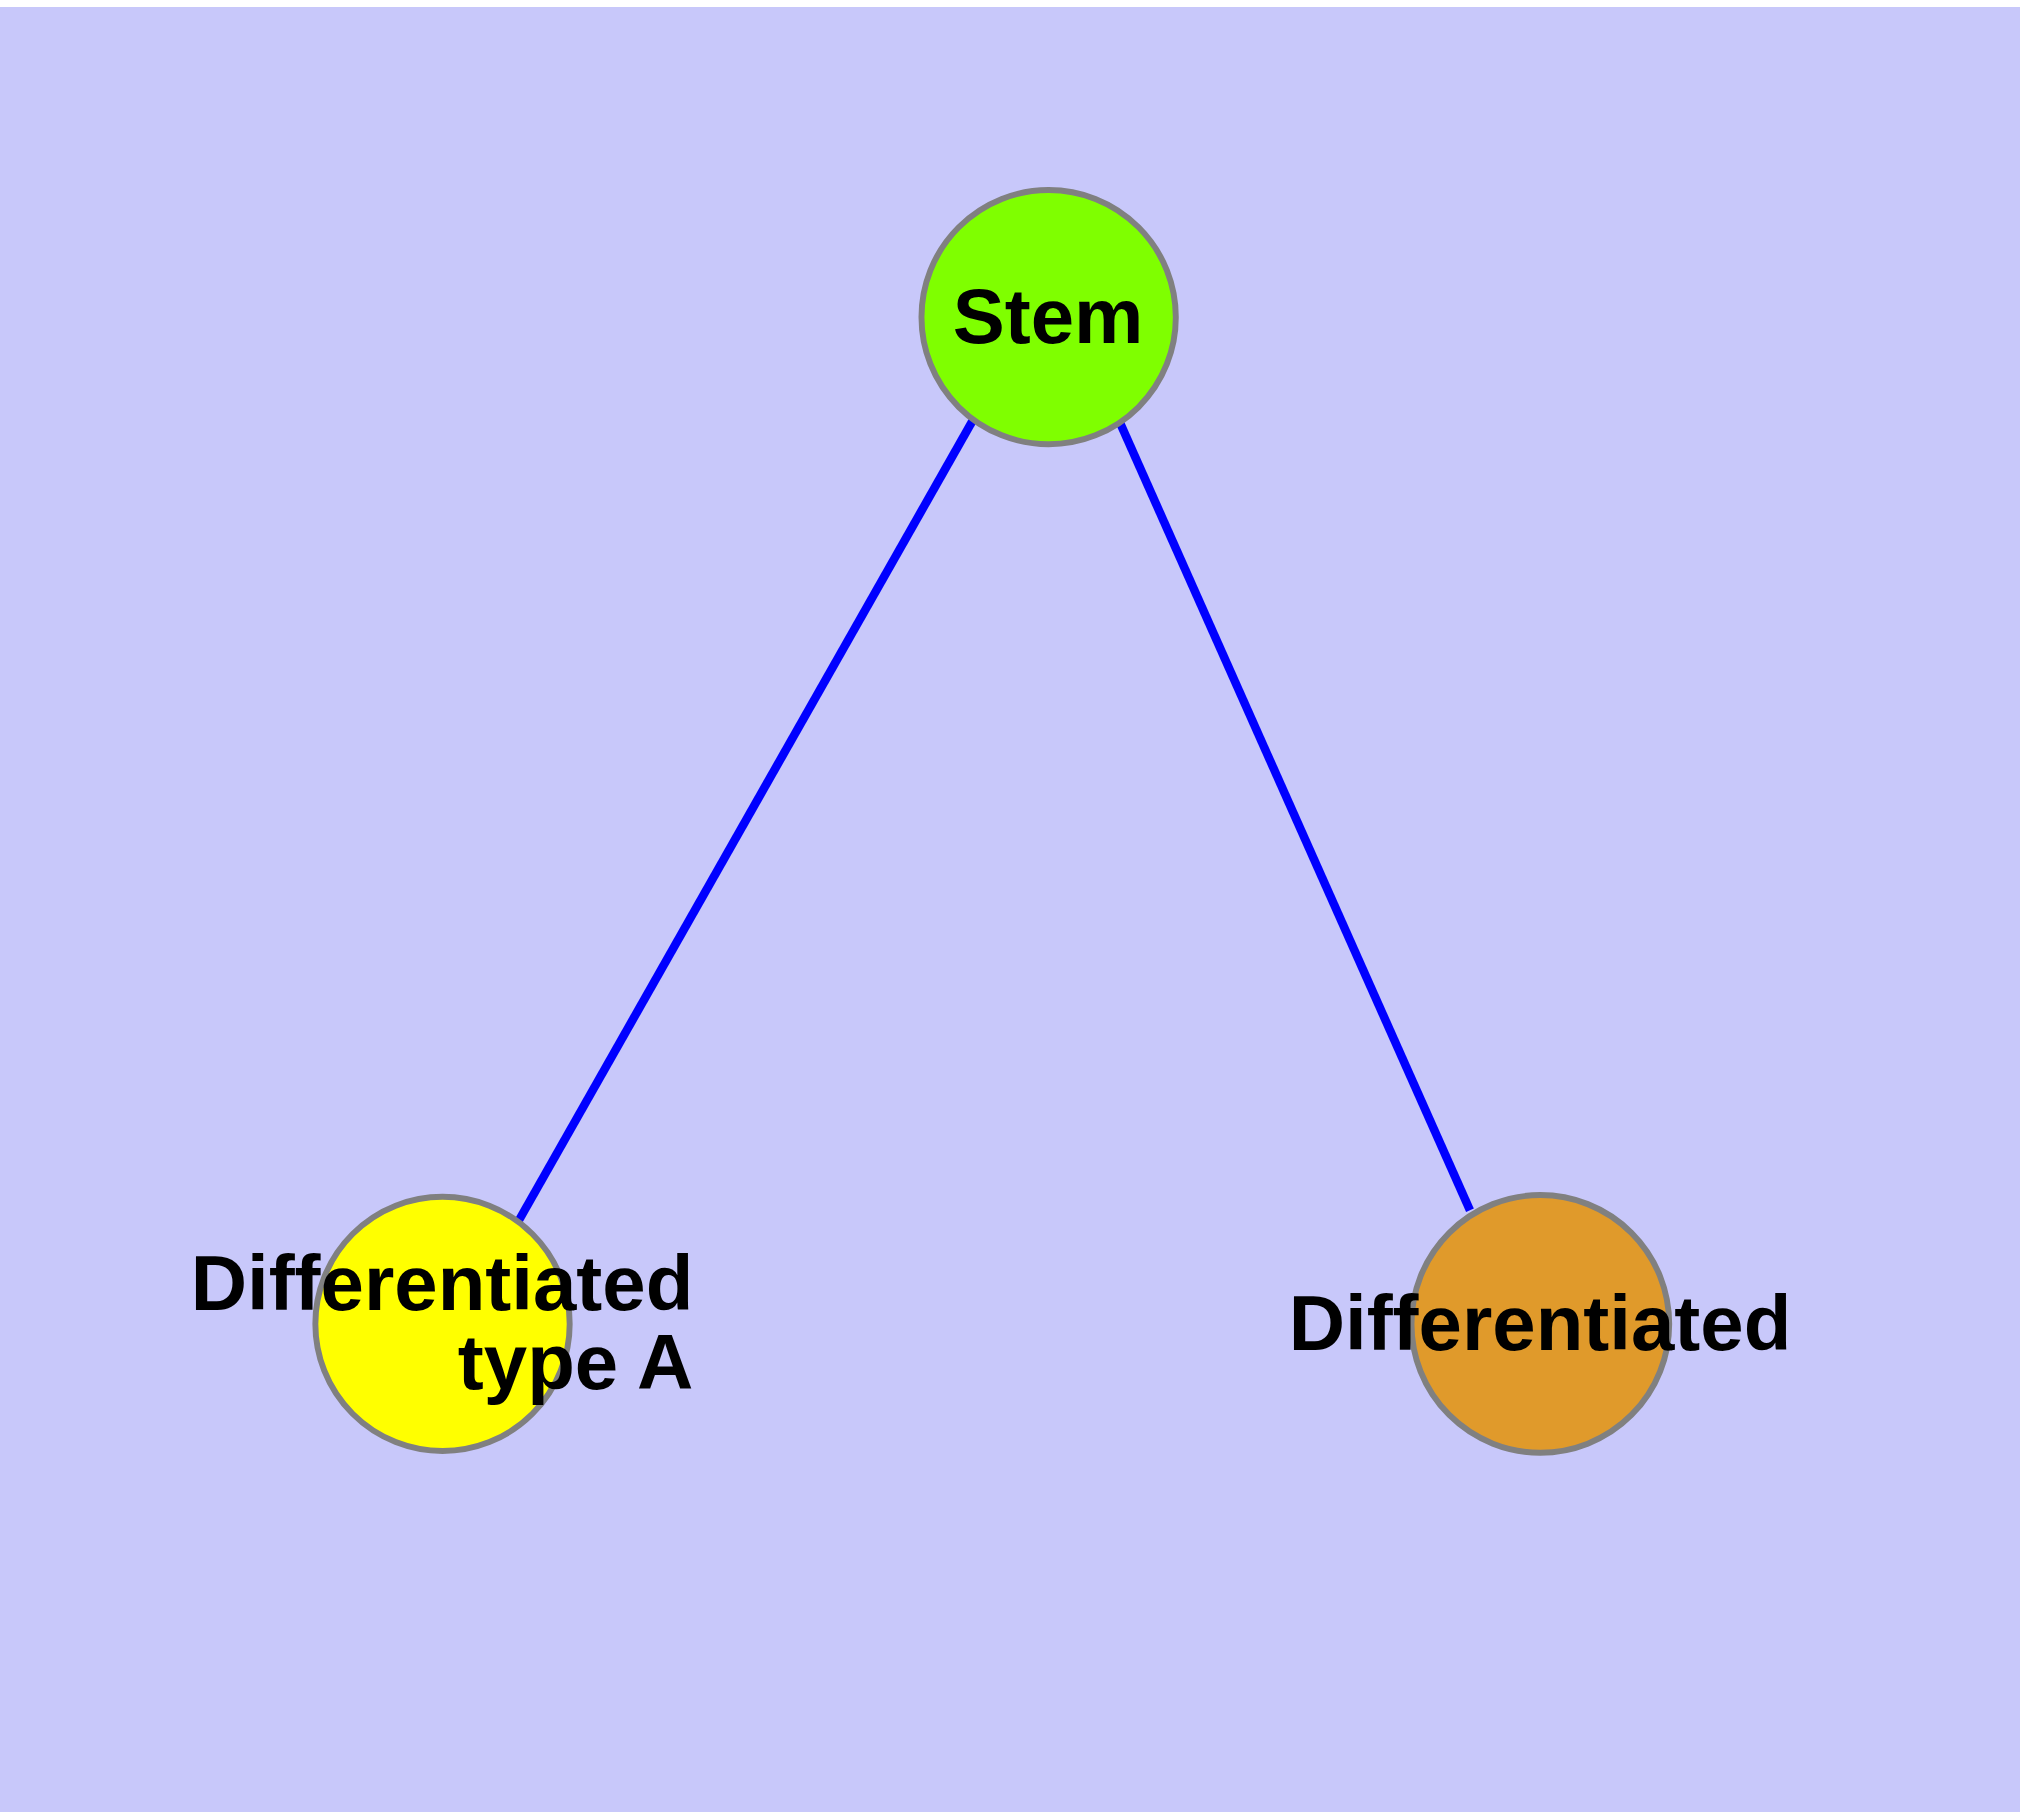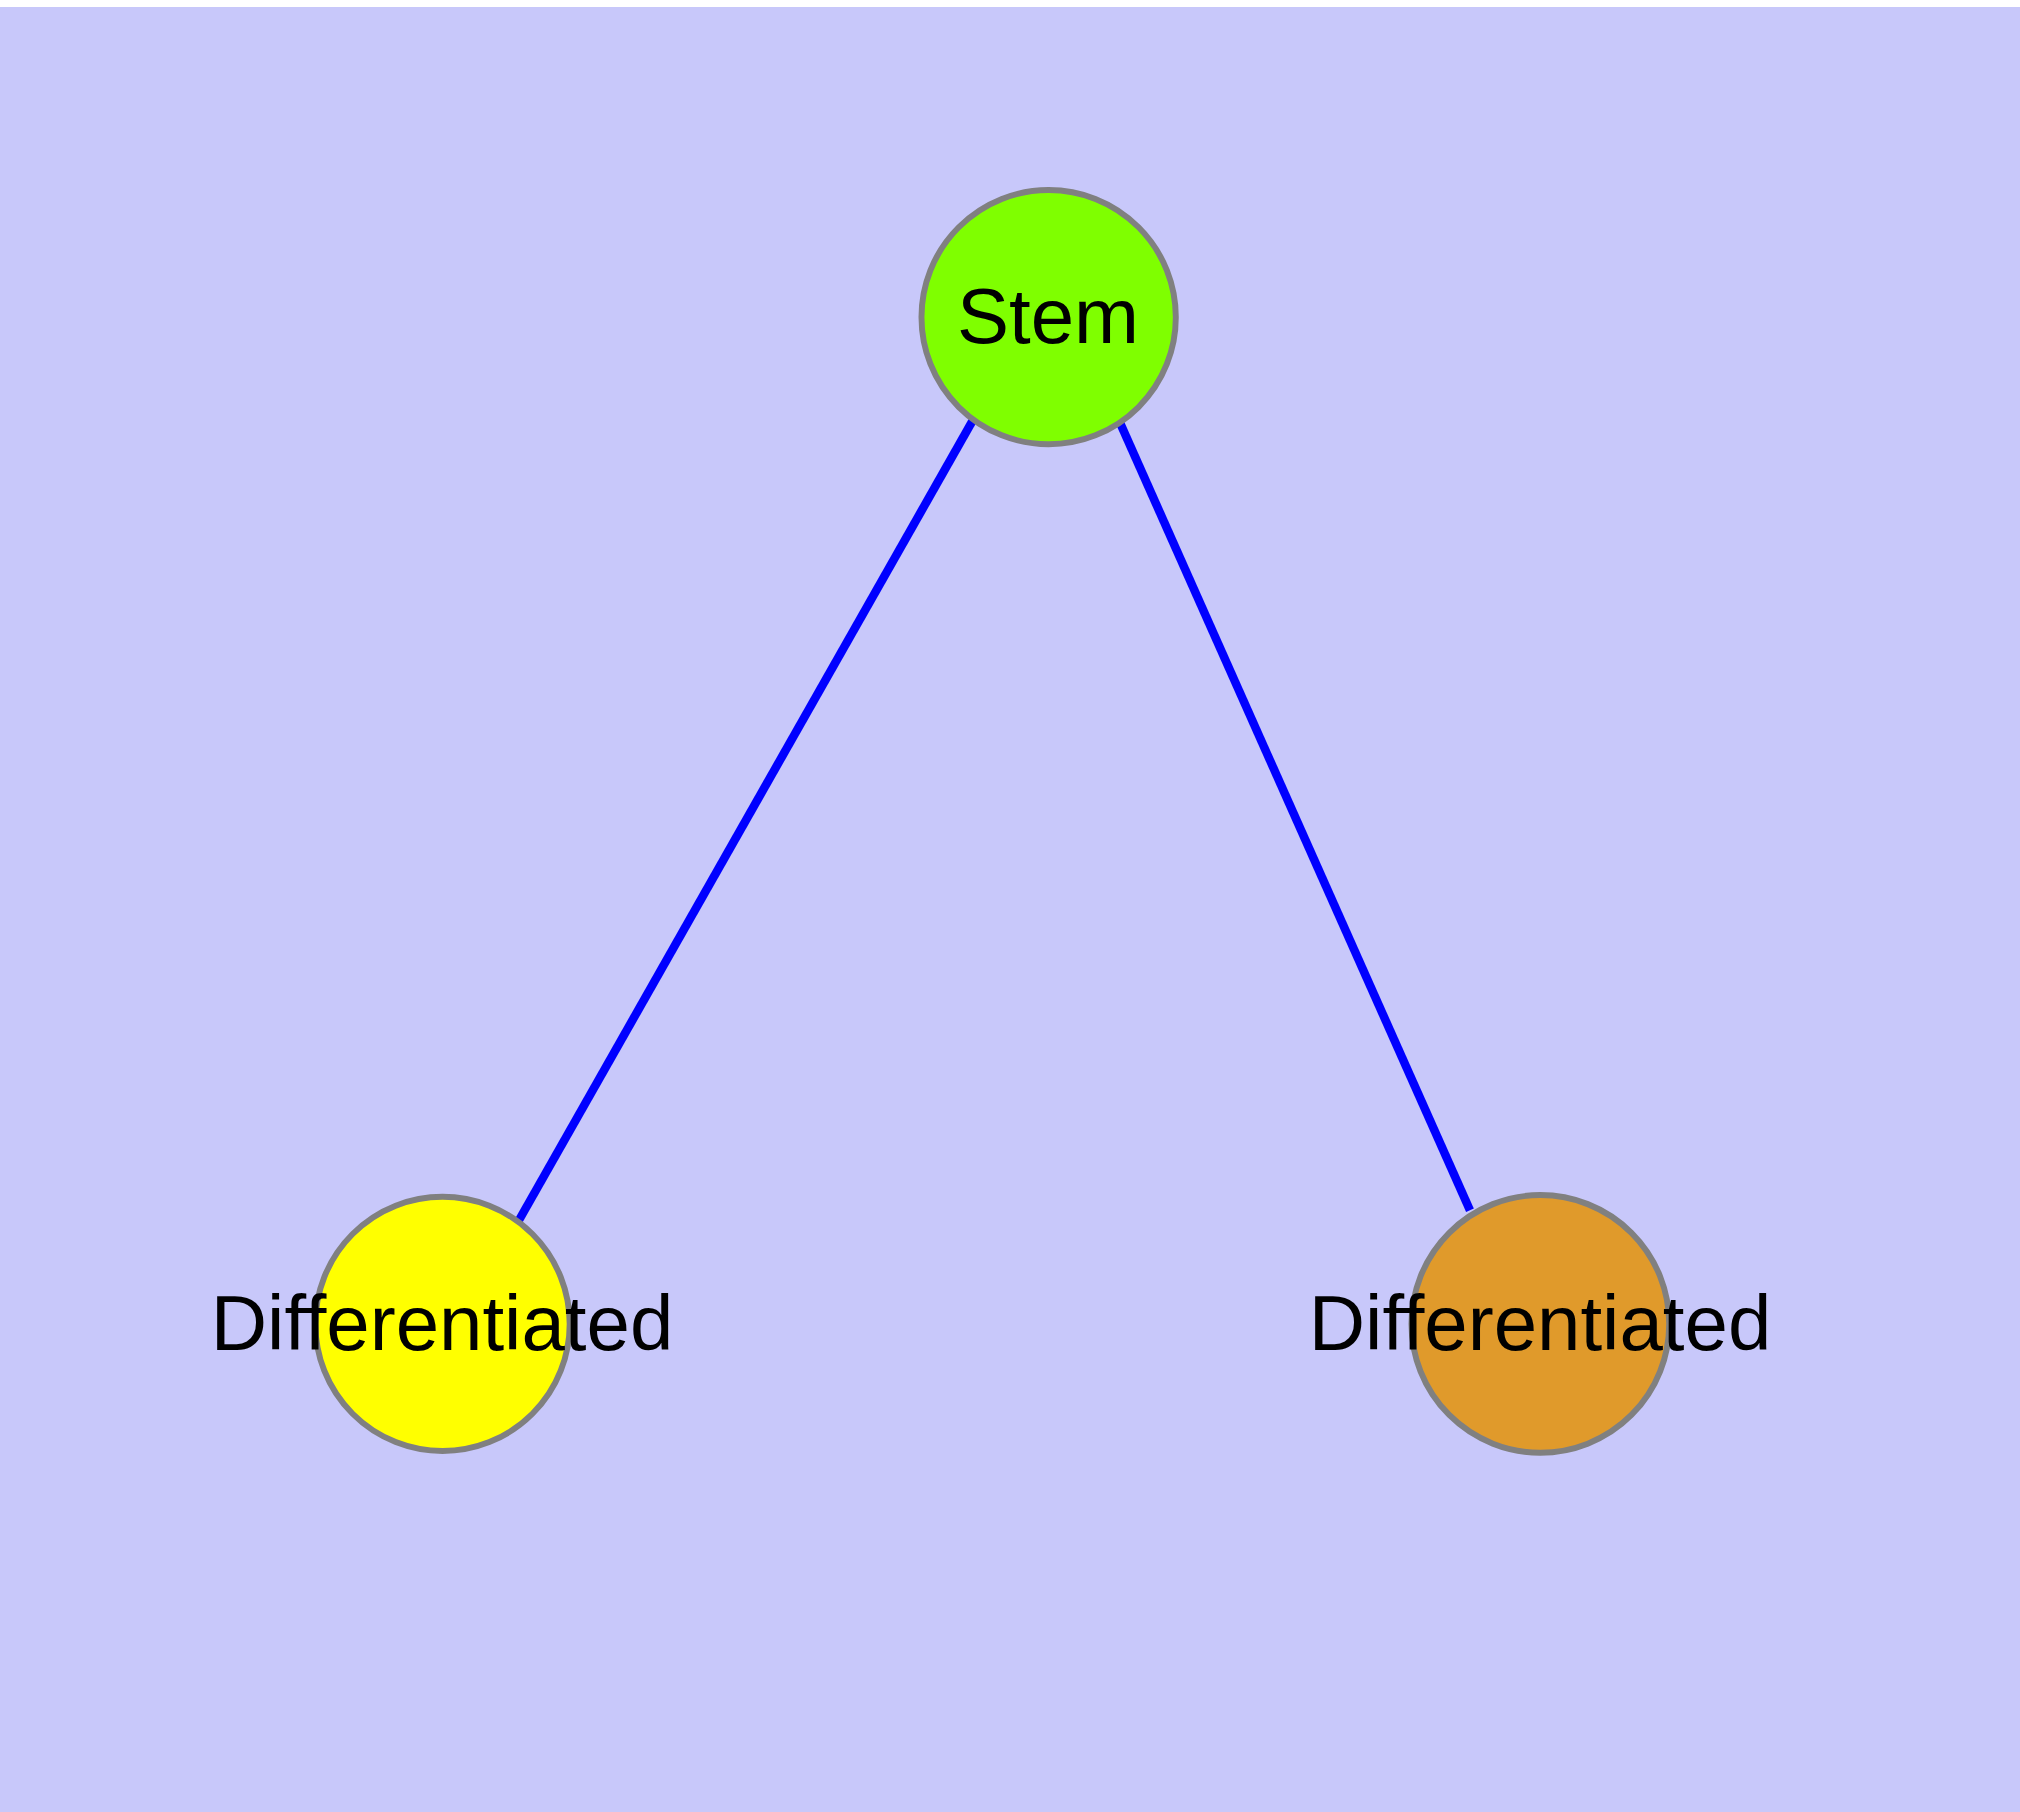--- a/index.html
+++ b/index.html
@@ -29,21 +29,21 @@
     left: 0;
     top: 0;
     width: 2021px;
     height: 1805px;
     display: block;
   }
   .node-label {
     position: absolute;
     text-align: right;
     font-family: "Liberation Sans", sans-serif;
-    font-weight: normal;
+    font-weight: bold;
     color: #000000;
     line-height: 1.02;
     white-space: nowrap;
     pointer-events: none;
     transform: translate(-50%, -50%);
   }
 </style>
 </head>
 <body>
 
@@ -59,20 +59,21 @@
           <circle cx="522" cy="1554" r="150" fill="#ffff00" stroke="#808080" stroke-width="7"></circle>
           <circle cx="1817" cy="1554" r="152" fill="#e09a2b" stroke="#808080" stroke-width="7"></circle>
         </g>
     </svg>
     <div id="labels-layer">
         <div class="node-label" style="left: 1048px; top: 310px; font-size: 78px;">
           <div>Stem</div>
         </div>
         <div class="node-label" style="left: 442px; top: 1317px; font-size: 78px;">
           <div>Differentiated</div>
+          <div>type A</div>
         </div>
         <div class="node-label" style="left: 1540px; top: 1317px; font-size: 78px;">
           <div>Differentiated</div>
         </div>
       </div>
   </div>
 </div>
 
 
 </body></html>

